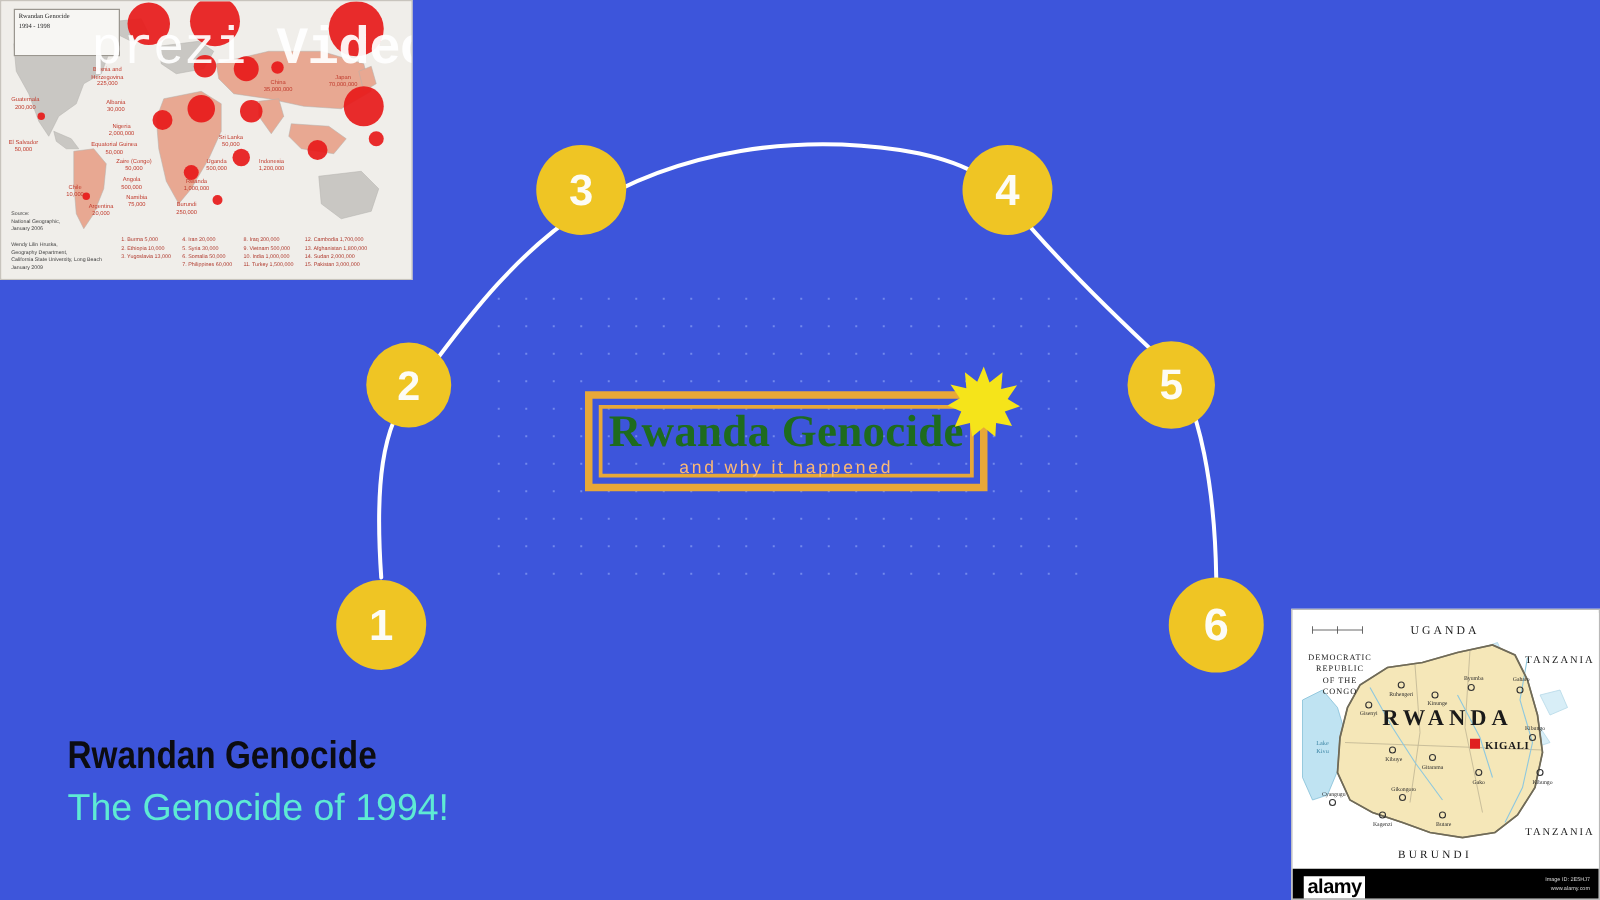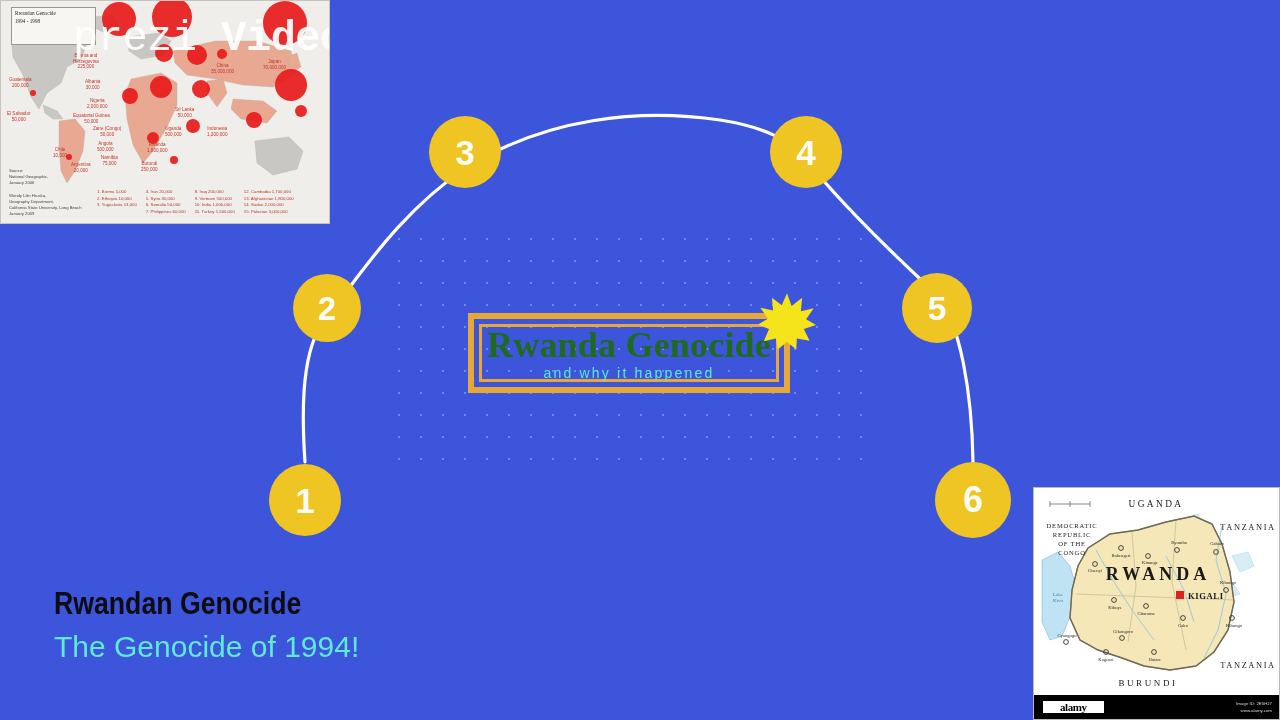--- a/index.html
+++ b/index.html
@@ -85,21 +85,21 @@
   }
   #title-sub {
     position: absolute;
     left: 0;
     top: 46px;
     width: 100%;
     text-align: center;
     font-family: "Liberation Sans", sans-serif;
     font-size: 14px;
     letter-spacing: 2.2px;
-    color: #5eead4;
+    color: #fdba74;
     white-space: nowrap;
   }
   #sparkle {
     position: absolute;
     left: 758px;
     top: 292px;
     width: 58px;
     height: 58px;
     pointer-events: none;
   }
@@ -212,27 +212,27 @@
   #alamy-bar {
     position: absolute;
     left: 0; bottom: 0;
     width: 100%; height: 24px;
     background: #000;
     color: #fff;
   }
   #alamy-logo {
     position: absolute;
     left: 9px; top: 6px;
-    font-family: Liberation Serif, serif;
+    font-family: Liberation Sans, sans-serif;
     font-weight: bold;
-    font-size: 11px;
+    font-size: 16px;
     letter-spacing: -0.4px;
     background: #fff;
     color: #000;
-    padding: 0 17px;
+    padding: 0 3px;
   }
   #alamy-credit {
     position: absolute;
     right: 7px; top: 5px;
     text-align: right;
     font-size: 4.4px;
     color: #d8d8d8;
     line-height: 1.6;
     font-family: "Liberation Sans", sans-serif;
     white-space: pre-line;

